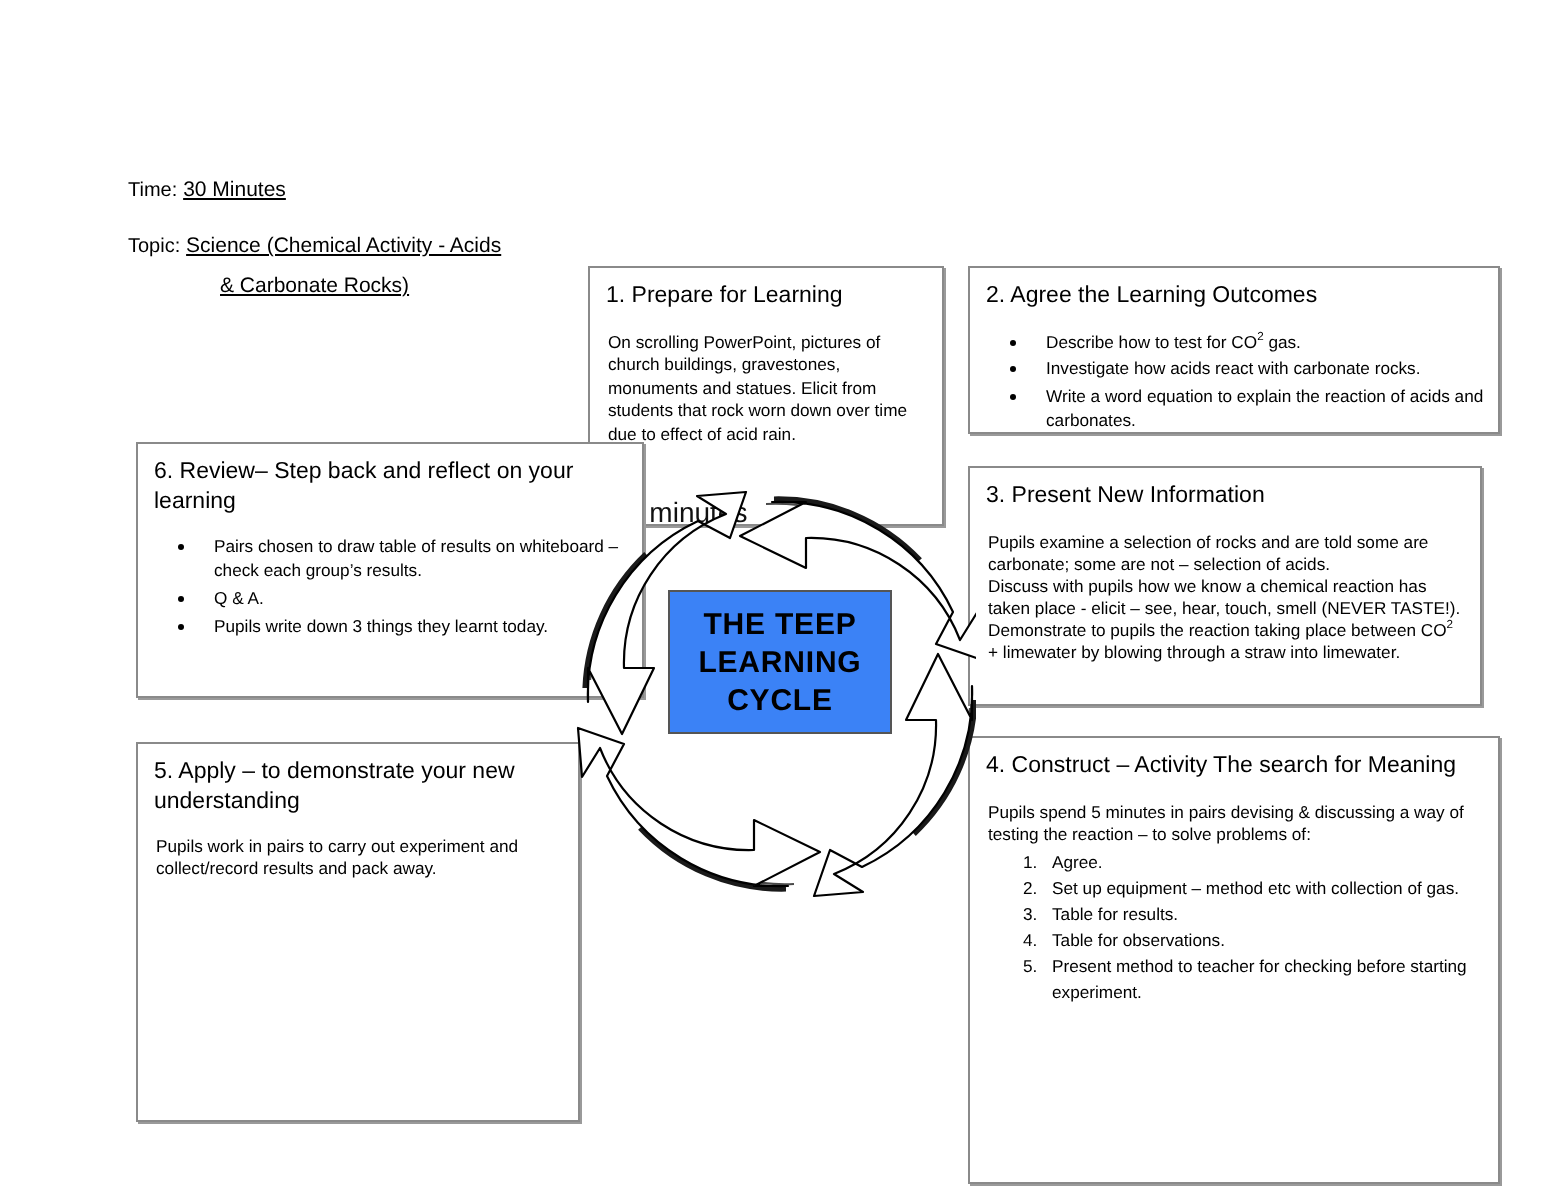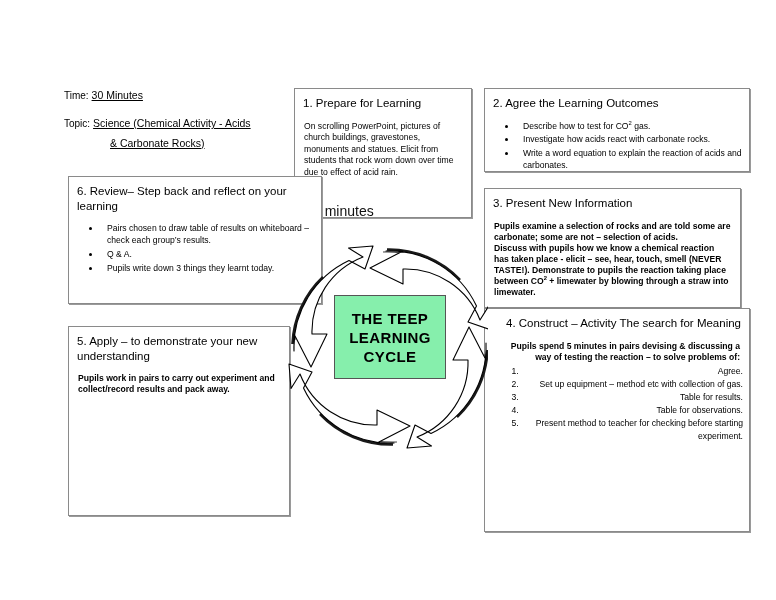--- a/index.html
+++ b/index.html
@@ -47,32 +47,33 @@
   }
 
   
   .box {
     position: absolute;
     background: #ffffff;
     border: 1px solid #8a8a8a;
     box-sizing: border-box;
     box-shadow: 1px 1px 0 #9a9a9a;
     overflow: hidden;
+    margin-top: 45px;
   }
   .box-title {
     font-size: 11.5px;
     line-height: 14.5px;
     margin: 7px 8px 0 8px;
   }
   .box-body {
     font-size: 8.6px;
     line-height: 11.5px;
     margin: 10px 9px 0 9px;
   }
-  .box-body.tight { line-height: 11px; font-weight: bold; }
+  .box-body.tight { line-height: 11px; }
   ul.box-list {
     margin: 9px 6px 0 6px;
     padding-left: 26px;
     font-size: 8.6px;
     line-height: 12.2px;
     list-style: disc;
   }
   ul.box-list li { margin-bottom: 1.5px; padding-left: 6px; }
   ol.box-list-num {
     margin: 2px 6px 0 6px;
@@ -90,42 +91,42 @@
     left: 18px;
     bottom: -2px;
     font-size: 14px;
     color: #111;
   }
 
   
   #box-1 { left: 294px; top: 88px; width: 178px; height: 130px; }
   #box-2 { left: 484px; top: 88px; width: 266px; height: 84px; }
   #box-3 { left: 484px; top: 188px; width: 257px; height: 120px; }
-  #box-4 { left: 484px; top: 308px; width: 266px; height: 224px; text-align: right; }
+  #box-4 { left: 484px; top: 323px; width: 266px; height: 224px; }
   #box-5 { left: 68px; top: 326px; width: 222px; height: 190px; }
   #box-6 { left: 68px; top: 176px; width: 254px; height: 128px; }
 
   
   #cycle {
     position: absolute;
     left: 288px;
     top: 232px;
     width: 200px;
     height: 230px;
   }
   #cycle svg { display: block; width: 200px; height: 230px; }
 
   #cycle-center-box {
     position: absolute;
     left: 46px;
     top: 63px;
     width: 112px;
-    height: 84px;
+    height: 72px;
     border: 1px solid #555;
-    background: #86efac;
+    background: #3b82f6;
     box-sizing: border-box;
     display: flex;
     align-items: center;
     justify-content: center;
   }
   #cycle-center-text {
     font-size: 15px;
     line-height: 19px;
     font-weight: bold;
     text-align: center;

